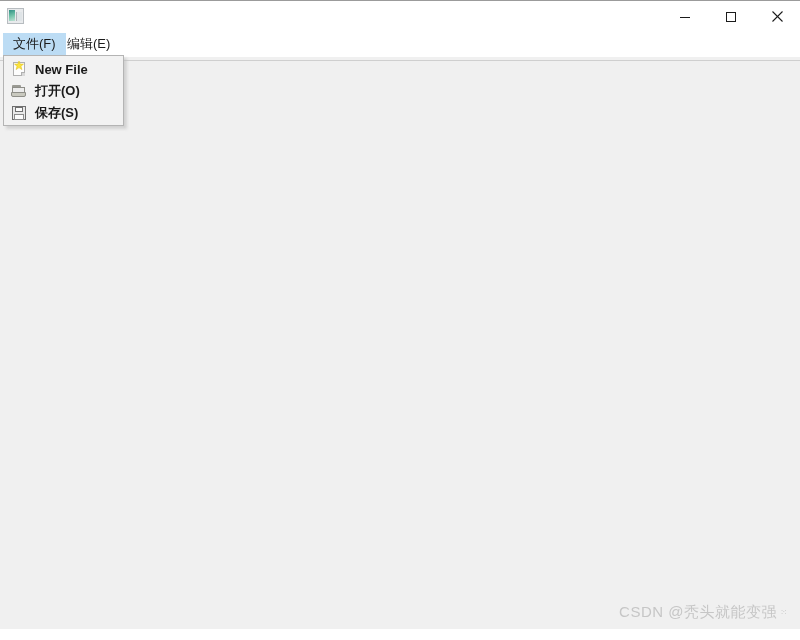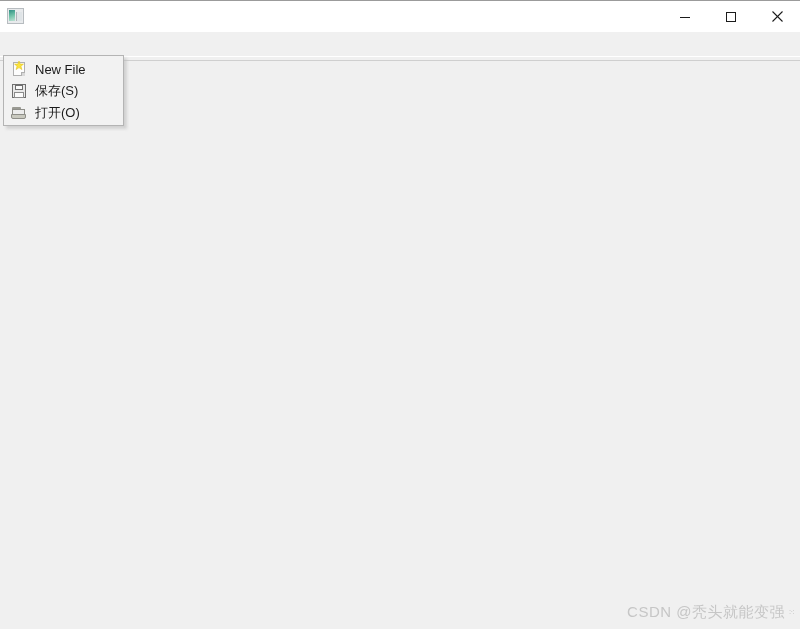--- a/index.html
+++ b/index.html
@@ -180,20 +180,21 @@
     left: 7px;
     top: 3px;
     width: 16px;
     height: 16px;
   }
   .menu-item .mi-label {
     margin-left: 31px;
     font-size: 13px;
     color: #1b1b1b;
     white-space: nowrap;
+    font-weight: bold;
   }
 
   
   .ic-newfile .page {
     position: absolute;
     left: 2px; top: 1px;
     width: 12px; height: 14px;
     background: #fdfdfd;
     border: 1px solid #b0b0b0;
     box-sizing: border-box;
@@ -262,21 +263,21 @@
     left: 3px; top: 9px;
     width: 10px; height: 6px;
     background: #fbfbfb;
     border: 1px solid #8c8c8c;
     box-sizing: border-box;
   }
 
   
   .watermark {
     position: absolute;
-    right: 4px;
+    right: 12px;
     bottom: 7px;
     font-size: 15px;
     color: #c6c6c6;
     letter-spacing: .5px;
     white-space: nowrap;
   }
   .watermark .dots {
     display: inline-block;
     margin-left: 3px;
     font-size: 9px;
@@ -324,56 +325,60 @@
         <span>
           <svg width="13" height="13" viewBox="0 0 13 13">
             <line x1="1.5" y1="1.5" x2="11.5" y2="11.5" stroke="#1b1b1b" stroke-width="1.1"></line>
             <line x1="11.5" y1="1.5" x2="1.5" y2="11.5" stroke="#1b1b1b" stroke-width="1.1"></line>
           </svg>
         </span>
       </button>
     </div>
   </div>
 
+  <div class="menubar">
+    <div class="menu-root m-file">文件(F)</div>
+    <div class="menu-root m-edit">编辑(E)</div>
+  </div>
 
   <div class="client">
     <div class="client-rule"></div>
   </div>
 
   <div class="popup-shadow"></div>
   <div class="popup">
 
     <div class="menu-item">
       <span class="mi-icon ic-newfile">
         <span class="page"></span>
         <svg class="star" viewBox="0 0 10 10">
           <polygon points="5,0 6.2,3.1 9.5,3.1 6.9,5.2 7.9,8.6 5,6.6 2.1,8.6 3.1,5.2 0.5,3.1 3.8,3.1" fill="#fbe33f" stroke="#e0c41f" stroke-width="0.6"></polygon>
         </svg>
       </span>
       <span class="mi-label">New File</span>
     </div>
 
     <div class="menu-item">
+      <span class="mi-icon ic-open">
+        <span class="back"></span>
+        <span class="body"></span>
+        <span class="lip"></span>
+      </span>
+      <span class="mi-label">打开(O)</span>
+    </div>
+
+    <div class="menu-item">
       <span class="mi-icon ic-save">
         <span class="disk"></span>
         <span class="shutter"></span>
         <span class="label"></span>
       </span>
       <span class="mi-label">保存(S)</span>
     </div>
 
-    <div class="menu-item">
-      <span class="mi-icon ic-open">
-        <span class="back"></span>
-        <span class="body"></span>
-        <span class="lip"></span>
-      </span>
-      <span class="mi-label">打开(O)</span>
-    </div>
-
   </div>
 
   <div class="watermark">
     <span>CSDN @秃头就能变强</span><span class="dots">⁙</span>
   </div>
 
 </div>
 
 <div class="below-window"></div>
 

